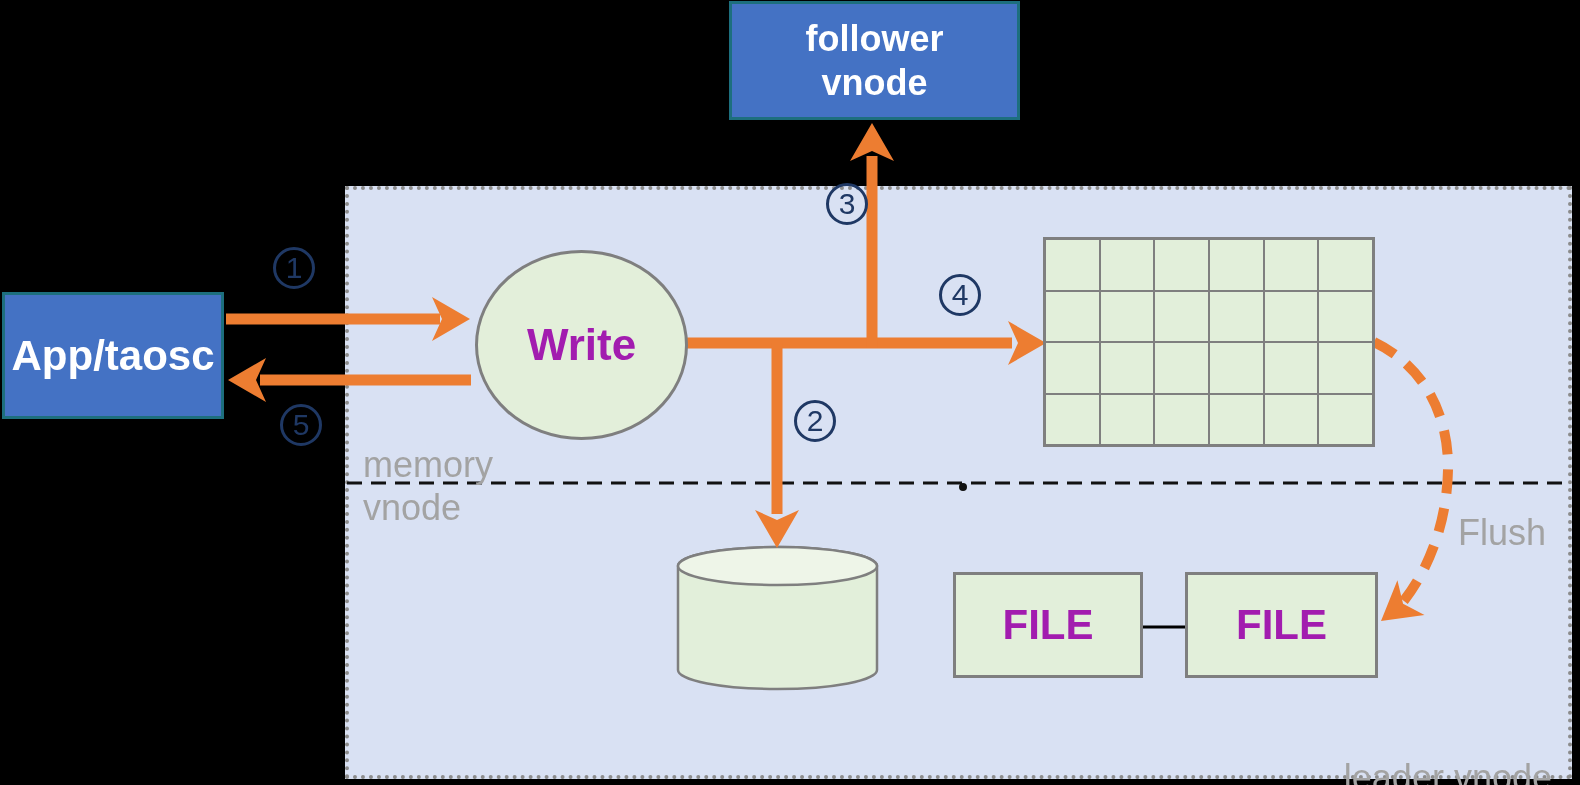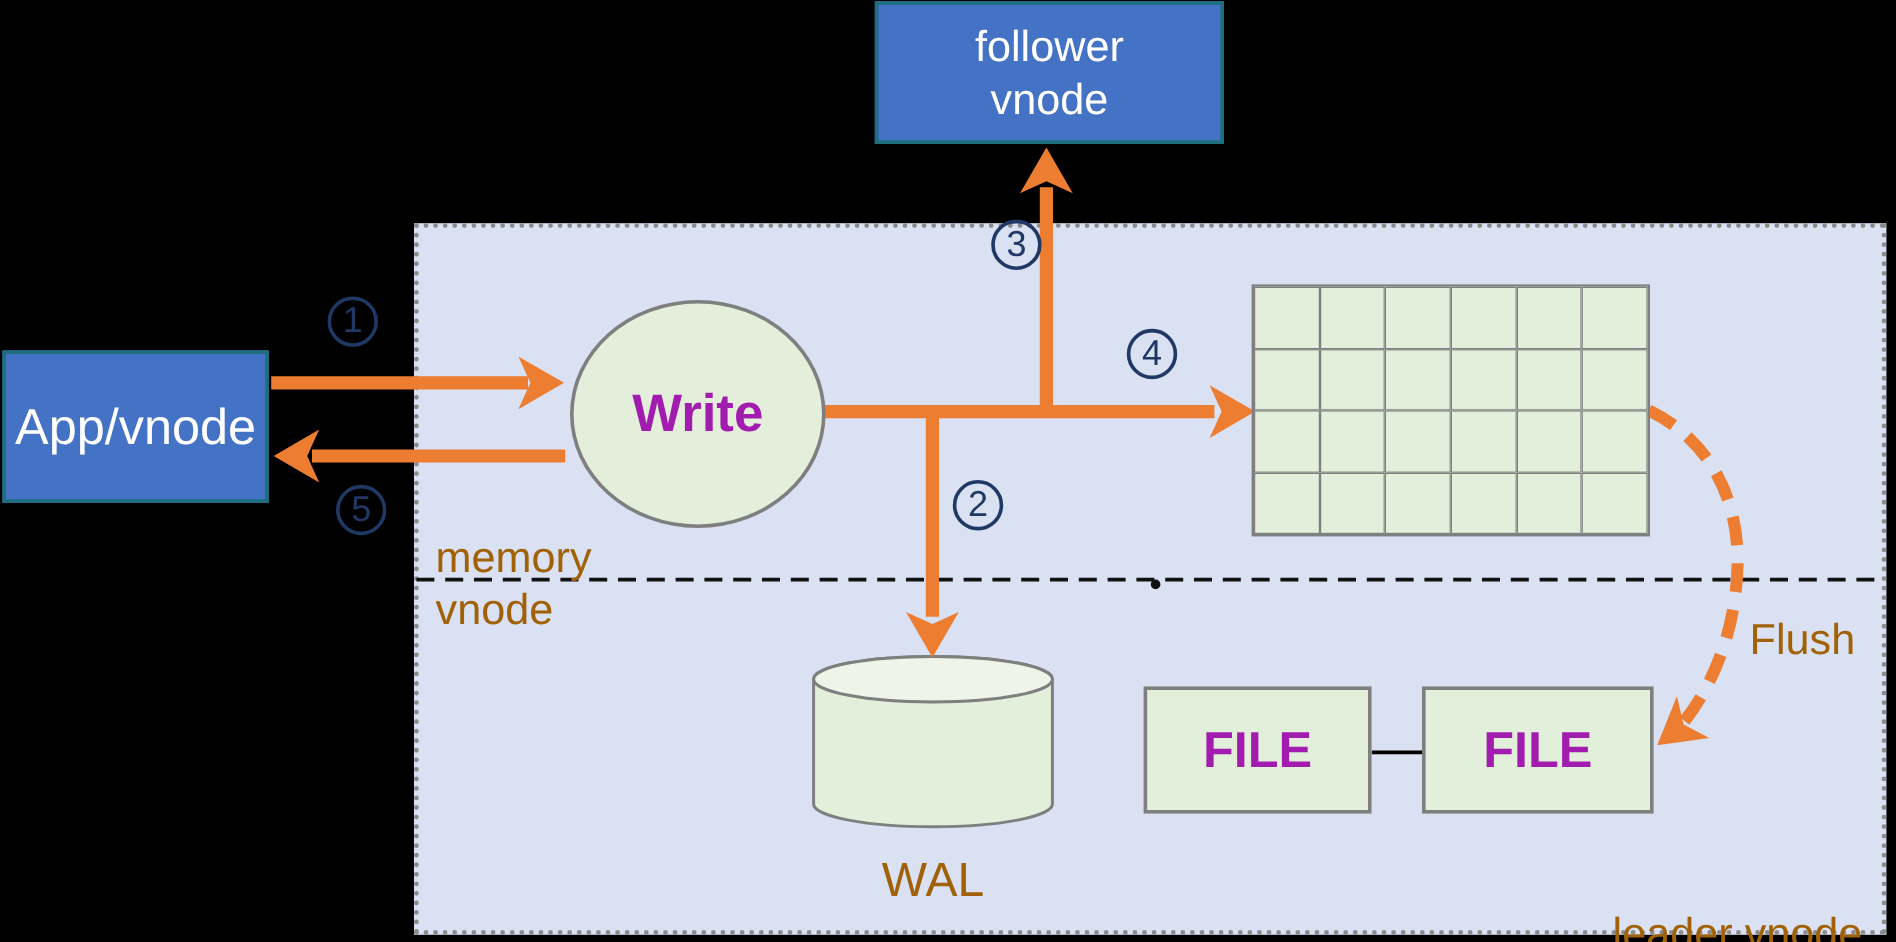--- a/index.html
+++ b/index.html
@@ -27,21 +27,21 @@
     width: 1580px; height: 785px;
     pointer-events: none;
     z-index: 2;
   }
   
   .bluebox {
     position: absolute;
     background: #4472c4;
     border: 3px solid #1d6f7e;
     color: #ffffff;
-    font-weight: normal;
+    font-weight: bold;
     display: flex;
     align-items: center;
     justify-content: center;
     text-align: center;
     z-index: 3;
   }
   .follower-box {
     left: 729px; top: 1px;
     width: 291px; height: 119px;
     font-size: 36px;
@@ -93,21 +93,21 @@
     display: flex;
     align-items: center;
     justify-content: center;
     z-index: 3;
   }
   .file-left  { left: 953px;  top: 572px; width: 190px; height: 106px; }
   .file-right { left: 1185px; top: 572px; width: 193px; height: 106px; }
   
   .text-label {
     position: absolute;
-    color: #a16207;
+    color: #a3a3a3;
     font-size: 36px;
     z-index: 3;
     white-space: nowrap;
   }
   .memory-label { left: 363px; top: 444px; }
   .disk-label   { left: 363px; top: 487px; }
   .wal-label    { left: 678px; top: 712px; width: 199px; text-align: center; font-size: 40px; }
   .leader-label { left: 1240px; top: 718px; width: 312px; text-align: right; margin-top: 39px; }
   .flush-label  { left: 1458px; top: 512px; }
   
@@ -175,21 +175,21 @@
         </g>
     </g>
 
     <path d="M1374,342 C1428,368 1449,420 1448,470 C1447,522 1429,572 1398,608" fill="none" stroke="#ed7d31" stroke-width="10" stroke-dasharray="24 15"></path>
   </svg>
 
   <div class="bluebox follower-box">
     <span>follower vnode</span>
   </div>
   <div class="bluebox app-box">
-    <span>App/vnode</span>
+    <span>App/taosc</span>
   </div>
 
   <div class="write-ellipse">
     <span>Write</span>
   </div>
 
   <div class="memtable-grid" style="grid-template-columns: repeat(6, 1fr);">
       <div class="grid-cell"></div>
       <div class="grid-cell"></div>
       <div class="grid-cell"></div>
@@ -218,21 +218,20 @@
 
   <div class="filebox file-left">
     <span>FILE</span>
   </div>
   <div class="filebox file-right">
     <span>FILE</span>
   </div>
 
   <div class="text-label memory-label">memory</div>
   <div class="text-label disk-label">vnode</div>
-  <div class="text-label wal-label">WAL</div>
   <div class="text-label leader-label">leader vnode</div>
   <div class="text-label flush-label">Flush</div>
 
   <div class="step step-1">1</div>
   <div class="step step-2">2</div>
   <div class="step step-3">3</div>
   <div class="step step-4">4</div>
   <div class="step step-5">5</div>
 
 </div>

